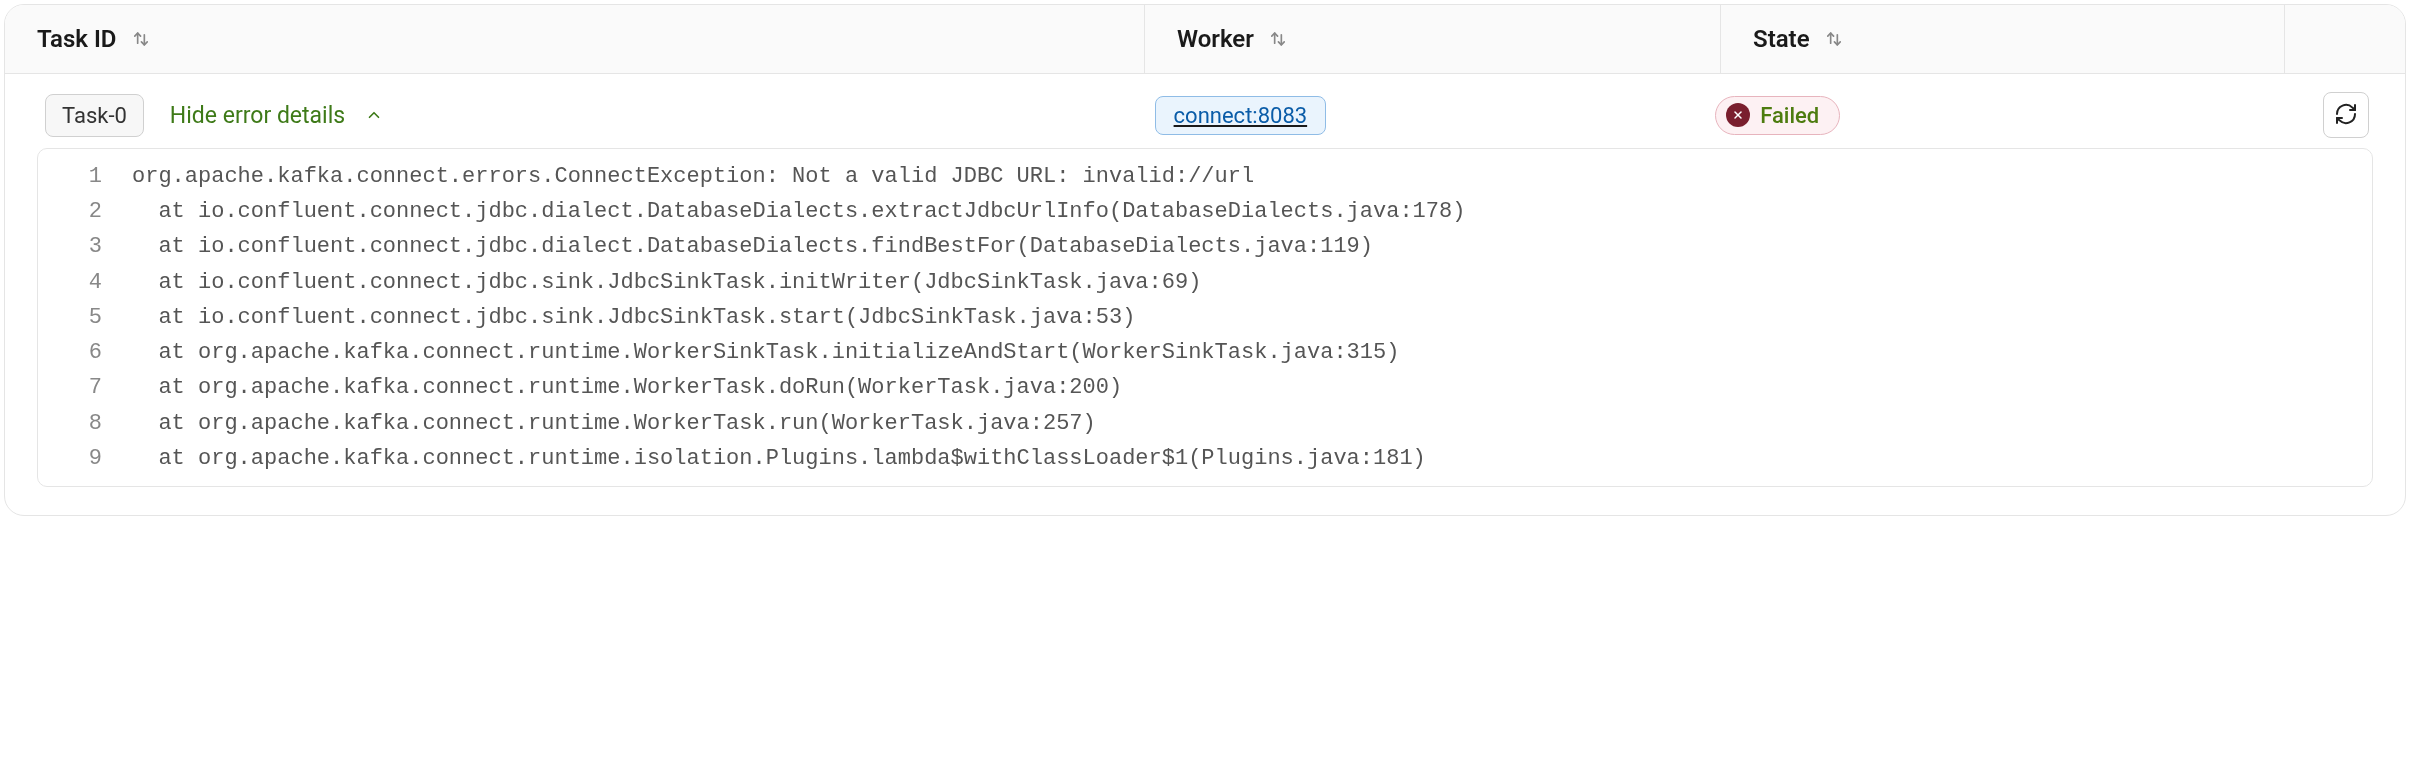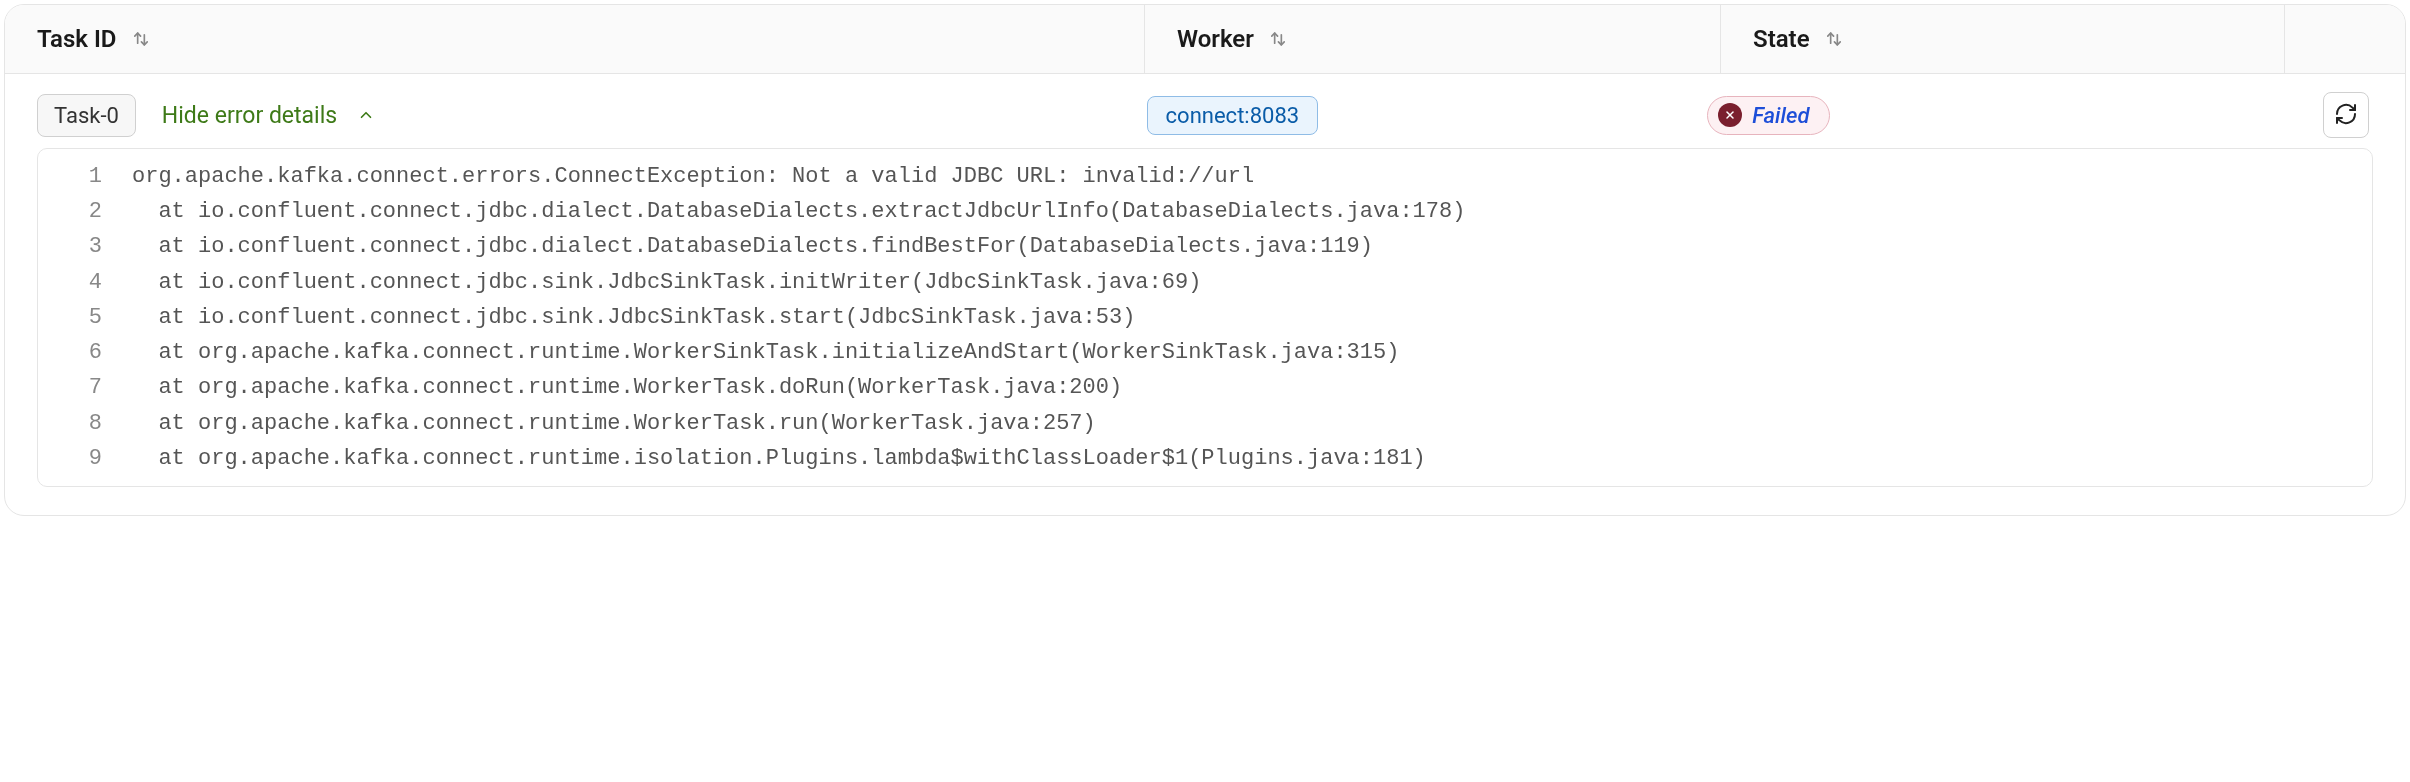--- a/index.html
+++ b/index.html
@@ -41,22 +41,22 @@
   .col-action { flex: 1 1 auto; }
   .sort-icon {
     display: inline-flex;
     color: #888;
   }
   .row {
     display: flex;
     align-items: center;
     padding: 18px 32px 10px;
   }
-  .cell-task { flex: 0 0 47.5%; display: flex; align-items: center; gap: 26px; }
-  .cell-worker { flex: 0 0 24%; display: flex; align-items: center; }
+  .cell-task { flex: 0 0 47.5%; display: flex; align-items: center; gap: 26px; margin-left: 8px; }
+  .cell-worker { flex: 0 0 24%; display: flex; align-items: center; text-decoration: underline; }
   .cell-state { flex: 0 0 23.5%; display: flex; align-items: center; }
   .cell-action { flex: 1 1 auto; display: flex; align-items: center; justify-content: flex-end; padding-right: 4px; }
 
   .task-chip {
     display: inline-flex;
     align-items: center;
     padding: 8px 16px;
     border: 1px solid #d0d0d0;
     border-radius: 8px;
     background: #f7f7f7;
@@ -97,21 +97,21 @@
   }
   .state-badge .dot {
     width: 24px; height: 24px;
     border-radius: 50%;
     background: #7a1f2e;
     display: inline-flex;
     align-items: center;
     justify-content: center;
   }
   .state-badge .dot svg { display:block; }
-  .state-badge .txt { color: #1d4ed8; font-weight: 500; font-style: italic; }
+  .state-badge .txt { color: #4d7c0f; font-weight: 500; }
 
   .refresh-btn {
     width: 46px; height: 46px;
     border: 1px solid #d0d0d0;
     border-radius: 8px;
     background: #fff;
     display: inline-flex;
     align-items: center;
     justify-content: center;
     cursor: pointer;

